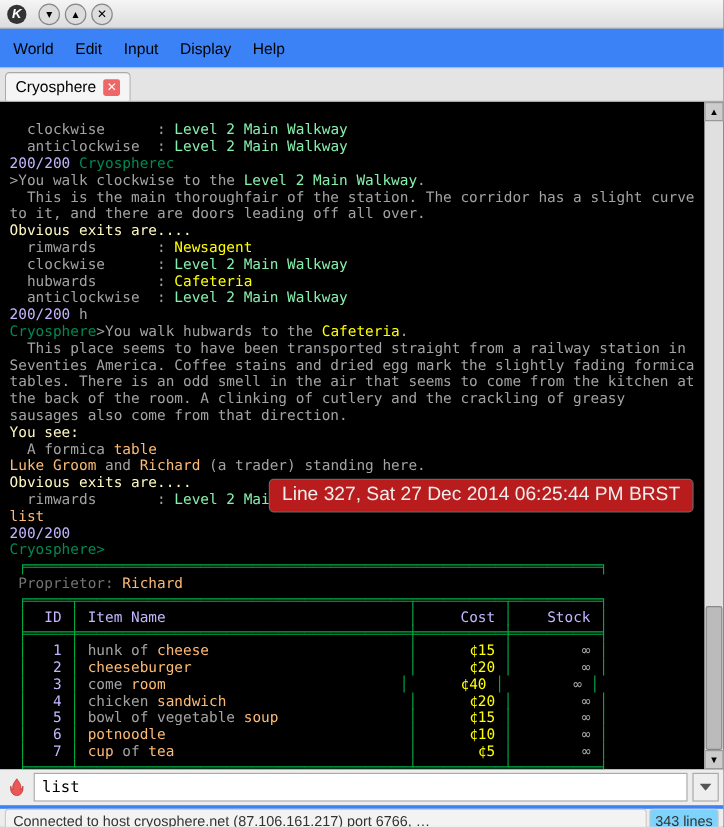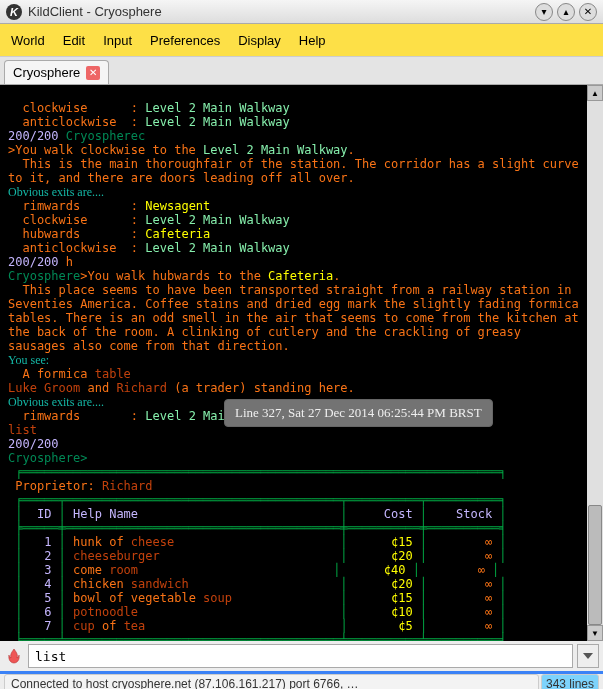--- a/index.html
+++ b/index.html
@@ -3,63 +3,61 @@
 <meta charset="utf-8">
 <style>
 * { margin:0; padding:0; box-sizing:border-box; }
 body { width:603px; height:689px; background:#e8e8e8; font-family:sans-serif; font-size:13px; overflow:hidden; }
 
 .titlebar { height:24px; background:linear-gradient(#f5f5f5,#ddd); border-bottom:1px solid #aaa; display:flex; align-items:center; padding:0 6px; }
 .titlebar .app-icon { width:16px; height:16px; background:#333; border-radius:8px; color:#fff; font-size:11px; display:flex; align-items:center; justify-content:center; margin-right:6px; font-style:italic; font-weight:bold; }
 .titlebar .title { flex:1; color:#333; font-size:13px; }
 .titlebar .winbtn { width:18px; height:18px; margin-left:4px; border:1px solid #888; border-radius:9px; background:#ddd; display:flex; align-items:center; justify-content:center; font-size:10px; cursor:pointer; }
 
-.menubar { height:30px; background:#fde047; display:flex; align-items:center; padding:16px 2px; border-bottom:1px solid #ccc; }
+.menubar { height:30px; background:#3b82f6; display:flex; align-items:center; padding:16px 2px; border-bottom:1px solid #ccc; }
 .menubar .mitem { padding:3px 9px; cursor:pointer; }
 
 .tabbar { height:28px; background:#e4e4e4; display:flex; align-items:flex-end; padding:0 4px; border-bottom:1px solid #aaa; }
 .tab { background:#f5f5f5; border:1px solid #aaa; border-bottom:none; border-radius:4px 4px 0 0; padding:4px 8px; display:flex; align-items:center; gap:6px; font-size:13px; }
 .tab .closex { width:14px; height:14px; background:#e66; border-radius:2px; color:#fff; font-size:10px; display:flex; align-items:center; justify-content:center; cursor:pointer; }
 
 .term-wrap { position:relative; background:#000; height:556px; display:flex; }
 .term { flex:1; padding:2px 2px 2px 8px; font-family:"DejaVu Sans Mono",monospace; font-size:12px; line-height:14px; color:#3af; overflow:hidden; white-space:pre; position:relative; }
 .scrollbar { width:16px; background:#e0e0e0; display:flex; flex-direction:column; }
 .sb-btn { height:16px; background:#ccc; border:1px solid #999; display:flex; align-items:center; justify-content:center; font-size:8px; cursor:pointer; }
 .sb-track { flex:1; position:relative; }
 .sb-thumb { position:absolute; left:1px; right:1px; bottom:0; height:120px; background:#bbb; border:1px solid #888; border-radius:2px; cursor:pointer; }
 
-.tooltip { position:absolute; background:#737373; color:#eee; border:1px solid #666; border-radius:4px; padding:6px 10px; font-family:Liberation Serif, serif; font-size:13px; z-index:10; }
+.tooltip { position:absolute; background:#b91c1c; color:#eee; border:1px solid #666; border-radius:4px; padding:6px 10px; font-family:Liberation Sans, sans-serif; font-size:16px; z-index:10; }
 
-.yellow{color:#ff0;} .grey{color:#f97316;} .green{color:#c4b5fd;} .dkgreen{color:#085;} .cyan{color:#c2410c;} .red{color:#14b8a6;font-family:Liberation Serif, serif;} .mag{color:#86efac;} .white{color:#f97316;} .separator{color:#0a4;}
+.yellow{color:#ff0;} .grey{color:#a3a3a3;} .green{color:#c4b5fd;} .dkgreen{color:#085;} .cyan{color:#fdba74;} .red{color:#fef9c3;} .mag{color:#86efac;} .white{color:#737373;} .separator{color:#0a4;}
 
 .input-row { height:30px; display:flex; align-items:center; padding:2px 4px; gap:4px; background:#ededed; }
 .fire-icon { width:20px; height:20px; display:flex; align-items:center; justify-content:center; }
 .cmd-input { flex:1; height:24px; background:#fff; border:1px solid #aaa; padding:2px 6px; font-family:monospace; font-size:13px; }
 .drop-btn { width:22px; height:24px; border:1px solid #aaa; background:#eee; display:flex; align-items:center; justify-content:center; cursor:pointer; }
 
 .statusbar { height:23px; background:#ededed; display:flex; align-items:center; padding:0 4px; gap:2px; font-size:12px; color:#333; border-top:3px solid #3b82f6; }
 .status-main { flex:1; border:1px solid #ccc; padding:2px 6px; background:#f3f3f3; white-space:nowrap; overflow:hidden; text-overflow:ellipsis; border-radius:3px; }
 .status-cell { border:1px solid #ccc; padding:2px 4px; background:#7dd3fc; border-radius:3px; }
 </style>
 </head>
 <body>
 
 <div class="titlebar">
   <div class="app-icon">K</div>
-  <div class="title">KildClient - Cryosphere</div>
   <div class="winbtn">▾</div>
   <div class="winbtn">▴</div>
   <div class="winbtn">✕</div>
 </div>
 
 <div class="menubar">
   <div class="mitem">World</div>
   <div class="mitem">Edit</div>
   <div class="mitem">Input</div>
-  <div class="mitem">Preferences</div>
   <div class="mitem">Display</div>
   <div class="mitem">Help</div>
 </div>
 
 <div class="tabbar">
   <div class="tab">
     <span>Cryosphere</span>
     <span class="closex">✕</span>
   </div>
 </div>
@@ -88,21 +86,21 @@
 <span class="grey">  A formica </span><span class="cyan">table</span>
 <span class="cyan">Luke Groom</span><span class="grey"> and </span><span class="cyan">Richard</span><span class="grey"> (a trader) standing here.</span>
 <span class="red">Obvious exits are....</span>
 <span class="grey">  rimwards     </span><span class="grey">  : </span><span class="mag">Level 2 Mai</span>
 <span class="cyan">list</span>
 <span class="green">200/200</span>
 <span class="dkgreen">Cryosphere</span><span class="dkgreen">&gt;</span>
 <span class="separator"> ╒══════════════════════════════════════════════════════════════════╕</span>
 <span class="white"> Proprietor</span><span class="white">: </span><span class="cyan">Richard</span>
 <span class="separator"> ╒═════╤══════════════════════════════════════╤══════════╤══════════╕</span>
-<span class="separator"> │  </span><span class="green">ID</span><span class="separator"> │ </span><span class="green">Help Name</span><span class="separator">                            │     </span><span class="green">Cost</span><span class="separator"> │    </span><span class="green">Stock</span><span class="separator"> │</span>
+<span class="separator"> │  </span><span class="green">ID</span><span class="separator"> │ </span><span class="green">Item Name</span><span class="separator">                            │     </span><span class="green">Cost</span><span class="separator"> │    </span><span class="green">Stock</span><span class="separator"> │</span>
 <span class="separator"> ╞═════╪══════════════════════════════════════╪══════════╪══════════╡</span>
 <span class="separator"> │   </span><span class="green">1</span><span class="separator"> │ </span><span class="grey">hunk of </span><span class="cyan">cheese</span><span class="separator">                       │      </span><span class="yellow">¢15</span><span class="separator"> │        </span><span class="grey">∞</span><span class="separator"> │</span>
 <span class="separator"> │   </span><span class="green">2</span><span class="separator"> │ </span><span class="cyan">cheeseburger</span><span class="separator">                         │      </span><span class="yellow">¢20</span><span class="separator"> │        </span><span class="grey">∞</span><span class="separator"> │</span>
 <span class="separator"> │   </span><span class="green">3</span><span class="separator"> │ </span><span class="grey">come </span><span class="cyan">room</span><span class="separator">                           │      </span><span class="yellow">¢40</span><span class="separator"> │        </span><span class="grey">∞</span><span class="separator"> │</span>
 <span class="separator"> │   </span><span class="green">4</span><span class="separator"> │ </span><span class="grey">chicken </span><span class="cyan">sandwich</span><span class="separator">                     │      </span><span class="yellow">¢20</span><span class="separator"> │        </span><span class="grey">∞</span><span class="separator"> │</span>
 <span class="separator"> │   </span><span class="green">5</span><span class="separator"> │ </span><span class="grey">bowl of vegetable </span><span class="cyan">soup</span><span class="separator">               │      </span><span class="yellow">¢15</span><span class="separator"> │        </span><span class="grey">∞</span><span class="separator"> │</span>
 <span class="separator"> │   </span><span class="green">6</span><span class="separator"> │ </span><span class="cyan">potnoodle</span><span class="separator">                            │      </span><span class="yellow">¢10</span><span class="separator"> │        </span><span class="grey">∞</span><span class="separator"> │</span>
 <span class="separator"> │   </span><span class="green">7</span><span class="separator"> │ </span><span class="cyan">cup</span><span class="grey"> of </span><span class="cyan">tea</span><span class="separator">                           │       </span><span class="yellow">¢5</span><span class="separator"> │        </span><span class="grey">∞</span><span class="separator"> │</span>
 <span class="separator"> ╘═════╧══════════════════════════════════════╧══════════╧══════════╛</span>
 

